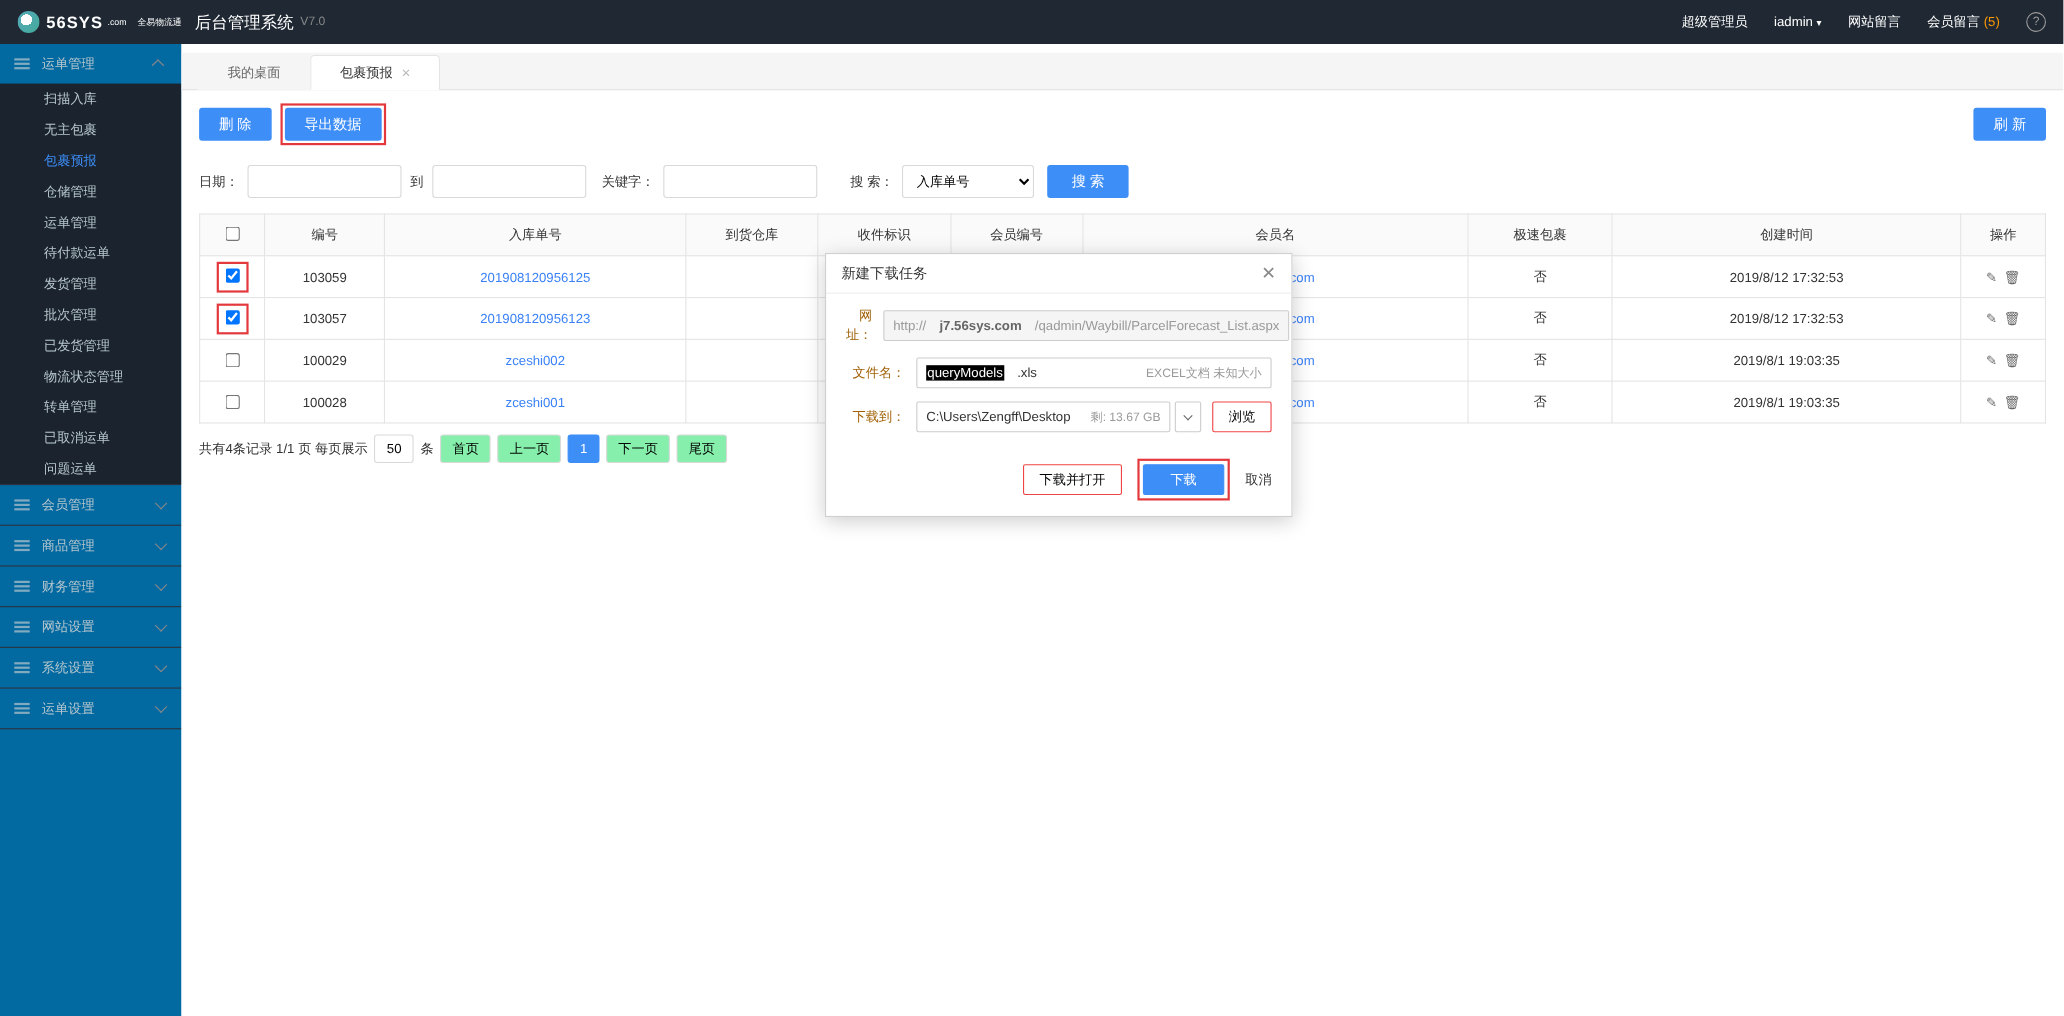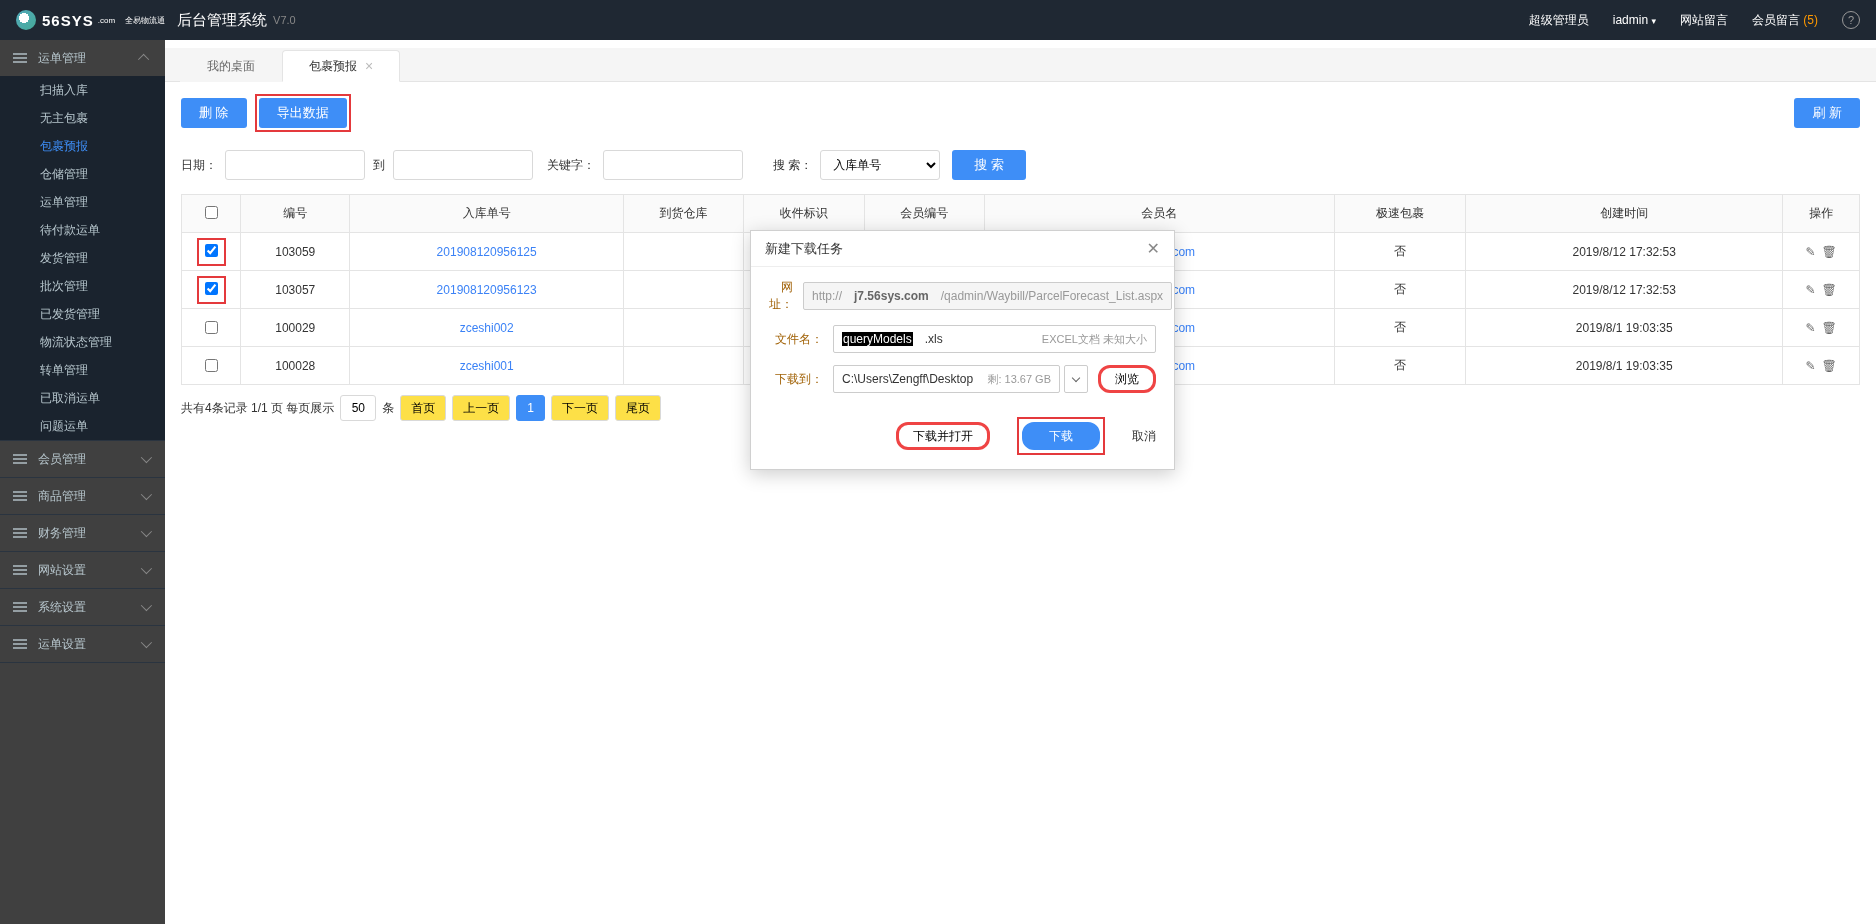--- a/index.html
+++ b/index.html
@@ -9,21 +9,21 @@
 .logo-icon{width:20px;height:20px;background:radial-gradient(circle at 40% 40%,#fff 0%,#fff 30%,transparent 30%),linear-gradient(135deg,#5ab 0%,#4a9 100%);border-radius:50%;position:relative}
 .logo-text{font-weight:bold;font-size:15px;letter-spacing:1px}
 .logo-sub{font-size:8px;margin-left:-2px}
 .sys-title{margin-left:12px;font-size:15px;font-weight:500}
 .version{margin-left:6px;font-size:11px;color:#888}
 .header-right{margin-left:auto;display:flex;align-items:center;gap:24px;font-size:13px}
 .header-right span{cursor:pointer}
 .msg-count{color:#f90}
 .help-icon{width:18px;height:18px;border:1.5px solid #999;border-radius:50%;display:flex;align-items:center;justify-content:center;font-size:11px;color:#999}
 .layout{display:flex;height:calc(100vh - 40px)}
-.sidebar{width:165px;background:#404040;color:#b8c7ce;overflow-y:auto}
+.sidebar{width:165px;background:#0369a1;color:#b8c7ce;overflow-y:auto}
 .menu-group{border-bottom:1px solid #2a3440}
 .menu-title{height:36px;display:flex;align-items:center;padding:0 16px 0 12px;cursor:pointer;font-size:13px}
 .menu-icon{width:16px;height:12px;margin-right:10px;opacity:.7}
 .caret{margin-left:auto;width:8px;height:8px;border-right:1.5px solid #888;border-bottom:1.5px solid #888}
 .caret-down{transform:rotate(45deg) translateY(-2px)}
 .caret-up{transform:rotate(-135deg) translateY(-2px)}
 .submenu{background:#1a232e}
 .submenu-item{height:28px;display:flex;align-items:center;padding-left:40px;cursor:pointer;font-size:12px;color:#b8c7ce}
 .submenu-item.active{color:#3e8ef7}
 .main{flex:1;background:#fff;position:relative;overflow:hidden}
@@ -56,38 +56,38 @@
 .col-wh{width:110px}
 .col-mark{width:110px}
 .col-mid{width:110px}
 .col-mname{width:320px}
 .col-exp{width:120px}
 .col-time{width:290px}
 .col-op{width:70px}
 .op-icons{display:flex;justify-content:center;gap:6px;color:#666}
 .pager{display:flex;align-items:center;gap:6px;padding:10px 0;font-size:12px;color:#333}
 .pager input{width:36px;height:26px;border:1px solid #d9d9d9;border-radius:3px;text-align:center}
-.pager .pbtn{height:26px;padding:0 10px;border:1px solid #d9d9d9;border-radius:3px;background:#fde047;cursor:pointer}
+.pager .pbtn{height:26px;padding:0 10px;border:1px solid #d9d9d9;border-radius:3px;background:#86efac;cursor:pointer}
 .pager .pbtn.cur{background:#3e8ef7;color:#fff;border-color:#3e8ef7}
 
 .dialog{position:absolute;left:585px;top:190px;width:425px;background:#fff;border:1px solid #d0d0d0;box-shadow:0 4px 18px rgba(0,0,0,.2);z-index:100}
 .dlg-head{height:36px;display:flex;align-items:center;padding:0 14px;border-bottom:1px solid #eee}
 .dlg-title{font-size:13px;color:#333}
 .dlg-close{margin-left:auto;font-size:16px;color:#888;cursor:pointer}
 .dlg-body{padding:12px 18px 4px 18px}
 .dlg-row{display:flex;align-items:center;margin-bottom:12px;gap:10px}
 .dlg-label{width:54px;text-align:right;font-size:12px;color:#a16207}
 .dlg-input{flex:1;height:28px;border:1px solid #ccc;border-radius:2px;padding:0 8px;font-size:12px;color:#333;display:flex;align-items:center;position:relative;gap:12px}
 .dlg-input.disabled{background:#f5f5f5;color:#999}
 .dlg-input .sel{background:#000000;color:#fff;padding:0 1px}
 .dlg-input .hint{margin-left:auto;color:#999;font-size:11px}
 .dlg-row .dd{width:24px;height:28px;border:1px solid #ccc;border-radius:2px;display:flex;align-items:center;justify-content:center;cursor:pointer;margin-left:-6px}
 .dd-caret{width:6px;height:6px;border-right:1px solid #666;border-bottom:1px solid #666;transform:rotate(45deg);margin-top:-3px}
-.dlg-btn{height:28px;padding:0 14px;border:3px solid #ef4444;border-radius:12px;background:#fff;cursor:pointer;font-size:12px}
-.dlg-foot{display:flex;justify-content:flex-end;gap:27px;padding:8px 18px 14px 18px;align-items:center}
+.dlg-btn{height:28px;padding:0 14px;border:1px solid #ef4444;border-radius:2px;background:#fff;cursor:pointer;font-size:12px}
+.dlg-foot{display:flex;justify-content:flex-end;gap:14px;padding:8px 18px 14px 18px;align-items:center}
 .dlg-foot .dlg-btn.primary{background:#3e8ef7;color:#fff;border-color:#3e8ef7;padding:0 24px}
 .dlg-foot .cancel{color:#333;cursor:pointer}
 .hl-dlg{border:2px solid #e4393c;padding:3px}
 .checkbox-cell{display:flex;justify-content:center}
 .hl-check{border:2px solid #e4393c;padding:4px 6px}
 svg{display:block}
 </style>
 </head>
 <body>
 

